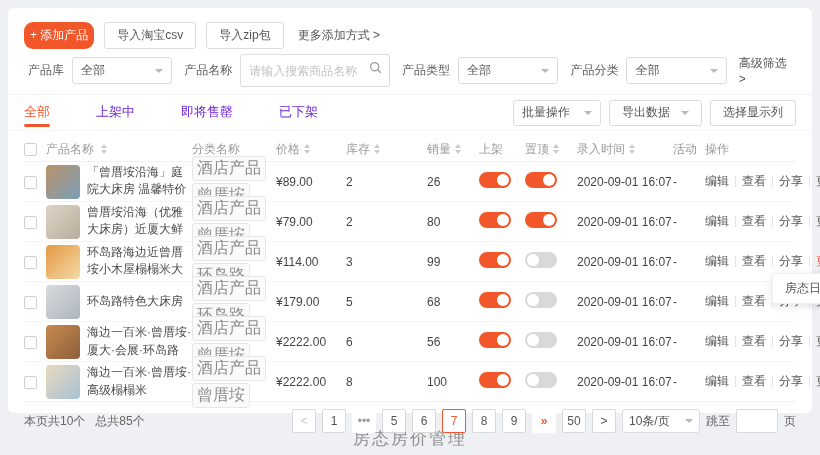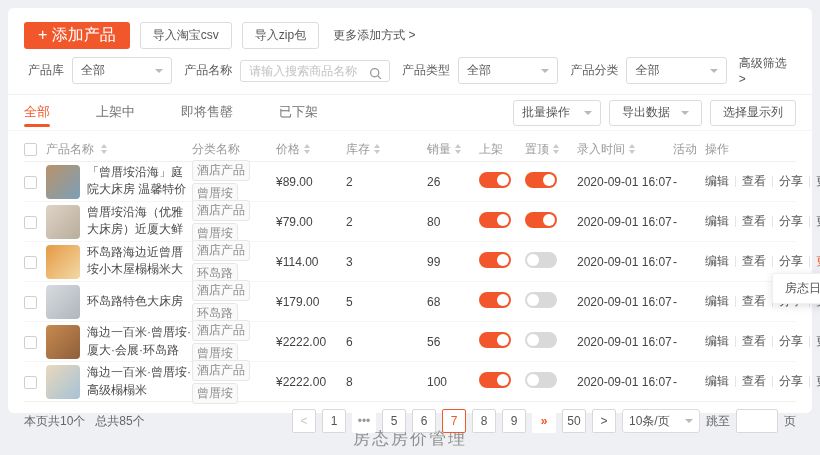--- a/index.html
+++ b/index.html
@@ -2,36 +2,36 @@
 <html><head>
 <meta charset="utf-8">
 <style>
   :root{ --orange:#f2572b; --border:#dcdcdc; --txt:#555; --light:#f0f0f0; }
   *{box-sizing:border-box; font-family:"Liberation Sans","DejaVu Sans",sans-serif;}
   html,body{margin:0;padding:0;}
   body{width:820px;height:455px;background:#eef0f3;overflow:hidden;font-size:12px;color:#444;}
   .card{position:relative;margin:8px 8px 0;background:#fff;border-radius:6px;padding:14px 16px 0;height:405px;}
   
   .toolbar{display:flex;align-items:center;gap:10px;height:26px;}
-  .btn-primary{background:var(--orange);color:#fff;border:none;border-radius:3px;height:27px;padding:0 14px;font-size:16px;cursor:pointer;}
+  .btn-primary{background:var(--orange);color:#fff;border:none;border-radius:9px;height:27px;padding:0 6px;font-size:12px;cursor:pointer;}
   .btn{background:#fff;border:1px solid var(--border);border-radius:3px;height:27px;padding:0 12px;font-size:12px;color:var(--txt);cursor:pointer;display:inline-flex;align-items:center;gap:5px;}
   .tlink{color:#555;cursor:pointer;margin-left:4px;}
   
   .filters{display:flex;align-items:center;gap:8px;margin-top:9px;height:27px;color:#595959;}
   .flabel{margin-left:4px;white-space:nowrap;}
   .select{display:flex;align-items:center;justify-content:space-between;border:1px solid var(--border);border-radius:3px;height:27px;padding:0 8px;width:102px;background:#fff;color:#555;cursor:pointer;}
   .caret{width:0;height:0;border-left:4px solid transparent;border-right:4px solid transparent;border-top:4px solid #b9b9b9;margin-left:6px;flex:none;}
-  .search-box{position:relative;display:flex;align-items:center;border:1px solid var(--border);border-radius:3px;height:22px;width:152px;padding:0 26px 0 8px;background:#fff;}
+  .search-box{position:relative;display:flex;align-items:center;border:1px solid var(--border);border-radius:3px;height:33px;width:152px;padding:0 26px 0 8px;background:#fff;}
   .search-box input{border:none;outline:none;width:100%;font-size:12px;color:#333;padding:0;background:transparent;}
   .search-box input::placeholder{color:#c3c3c3;}
   .search-ic{position:absolute;right:7px;top:6px;cursor:pointer;}
   .divider{height:1px;background:#f1f1f1;margin:10px -16px 0;}
   
   .tabsrow{display:flex;align-items:center;height:36px;margin:0 -16px;padding:0 16px;border-bottom:1px solid #f5f5f5;}
-  .tab{position:relative;margin-right:46px;font-size:13px;color:#737373;height:36px;line-height:34px;cursor:pointer;}
+  .tab{position:relative;margin-right:46px;font-size:13px;color:#6d28d9;height:36px;line-height:34px;cursor:pointer;}
   .tab.active{color:var(--orange);}
   .tab.active::after{content:"";position:absolute;left:50%;transform:translateX(-50%);bottom:4px;width:26px;height:3px;border-radius:2px;background:var(--orange);}
   .tabs-actions{margin-left:auto;display:flex;align-items:center;gap:8px;}
   .sm{height:26px;font-size:12px;}
   .select.batch{width:88px;height:26px;}
   
   .thead{display:flex;align-items:center;height:25px;margin-top:6px;color:#9a9a9a;border-bottom:1px solid #f0f0f0;}
   .th{display:flex;align-items:center;gap:4px;}
   .tr{display:flex;align-items:center;height:40px;border-bottom:1px solid #f5f5f5;}
   .tr:last-child{border-bottom:1px solid #f0f0f0;}
@@ -39,21 +39,21 @@
   .ccat{width:84px;flex:none;} .cp{width:70px;flex:none;} .cs{width:48px;flex:none;}
   .csl{width:52px;flex:none;margin-left:33px;} .con{width:46px;flex:none;} .ctop{width:52px;flex:none;}
   .ct{width:96px;flex:none;} .cact{width:32px;flex:none;} .cops{flex:1;display:flex;align-items:center;position:relative;}
   .checkbox{display:inline-block;width:13px;height:13px;border:1px solid #cfcfcf;border-radius:2px;background:#fff;cursor:pointer;vertical-align:middle;}
   .sort{display:inline-flex;flex-direction:column;cursor:pointer;}
   .sort i{display:block;width:0;height:0;border-left:3px solid transparent;border-right:3px solid transparent;}
   .sort .up{border-bottom:4px solid #cacaca;margin-bottom:2px;}
   .sort .dn{border-top:4px solid #cacaca;}
   .thumb{width:34px;height:34px;border-radius:4px;flex:none;}
   .pname{font-size:12px;color:#4a4a4a;line-height:1.45;max-height:36px;overflow:hidden;}
-  .tag{display:inline-block;border:1px solid #e7e7e7;background:#fafafa;color:#8c8c8c;border-radius:3px;font-size:12px;padding:1px 4px;margin:1px 3px 1px 0;white-space:nowrap;}
+  .tag{display:inline-block;border:1px solid #e7e7e7;background:#fafafa;color:#8c8c8c;border-radius:3px;font-size:16px;padding:1px 4px;margin:1px 3px 1px 0;white-space:nowrap;}
   .toggle{width:32px;height:16px;border-radius:9px;background:#d9d9d9;position:relative;display:inline-block;cursor:pointer;}
   .toggle::after{content:"";position:absolute;top:2px;left:2px;width:12px;height:12px;border-radius:50%;background:#fff;}
   .toggle.on{background:var(--orange);}
   .toggle.on::after{left:18px;}
   .ops a{color:#555;text-decoration:none;cursor:pointer;white-space:nowrap;text-align:center;}
   .opdiv{width:1px;height:11px;background:#e5e5e5;margin:0 6px;flex:none;}
   .ops a.hot{color:var(--orange);}
   .tooltip{position:absolute;top:20px;right:-6px;background:#fff;border:1px solid #f0f0f0;border-radius:2px;box-shadow:0 2px 8px rgba(0,0,0,.12);padding:6px 12px;color:#555;white-space:nowrap;z-index:5;cursor:pointer;}
   
   .tfoot{display:flex;align-items:center;height:38px;color:#666;}

